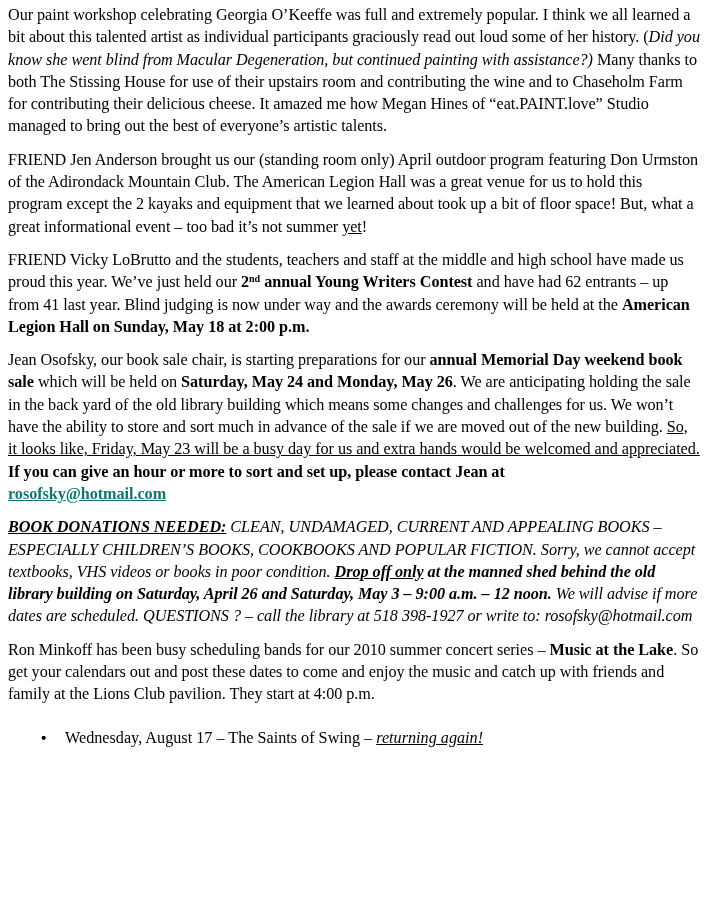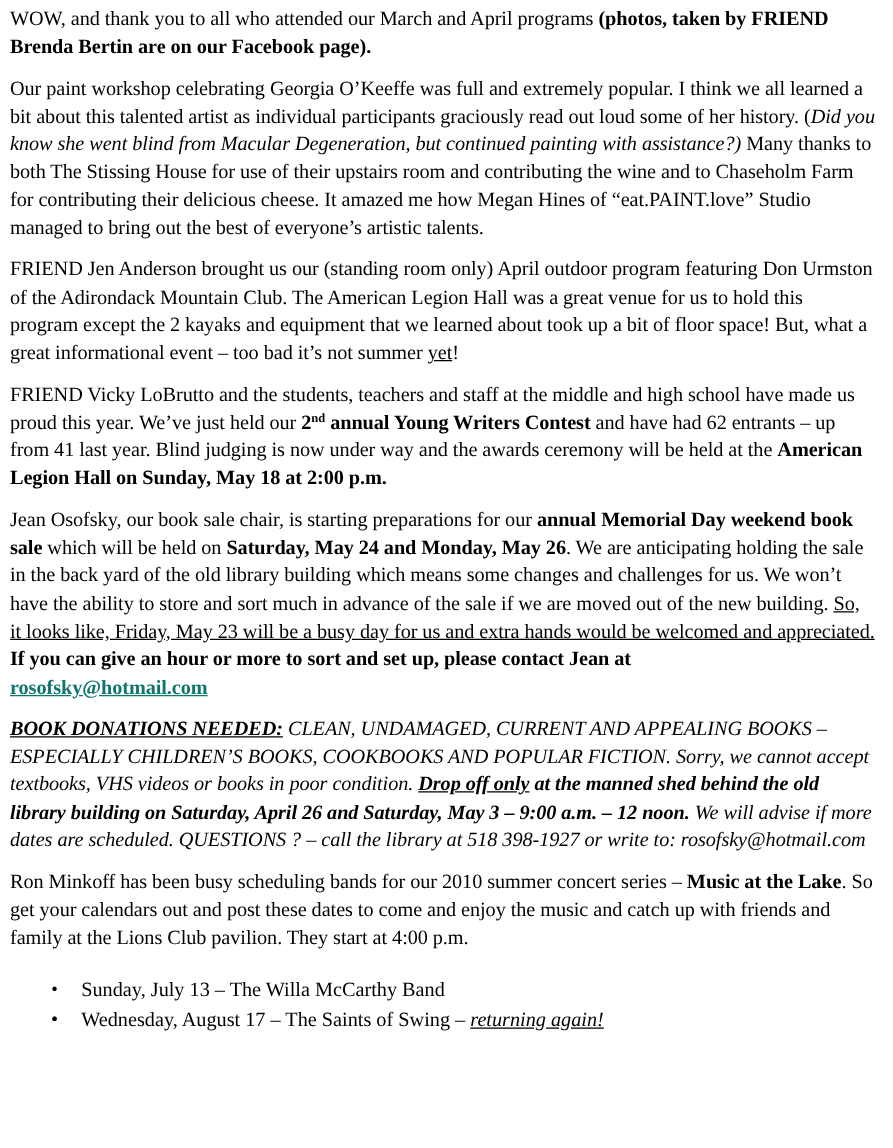--- a/index.html
+++ b/index.html
@@ -66,35 +66,34 @@
   .para-italic {
     font-style: italic;
   }
   .spacer-sm { height: 9px; }
 </style>
 </head>
 <body>
 
 <div class="page">
 
-  <p class="para"><span>WOW, and thank you to all who attended our March and April programs </span><b>(photos, taken by FRIEND Brenda Bertin are on our Facebook page).</b></p>
 
   <p class="para"><span>Our paint workshop celebrating Georgia O’Keeffe was full and extremely popular.  I think we all learned a bit about this talented artist as individual participants graciously read out loud some of her history.  (</span><i>Did you know she went blind from Macular Degeneration, but continued painting with assistance?)</i><span> Many thanks to both The Stissing House for use of their upstairs room and contributing the wine  and to Chaseholm Farm for contributing their delicious cheese.  It amazed me how Megan Hines of “eat.PAINT.love” Studio managed to bring out the best of everyone’s artistic talents.</span></p>
 
   <p class="para"><span>FRIEND Jen Anderson brought us our (standing room only) April outdoor program featuring Don Urmston of the Adirondack Mountain Club.  The American Legion Hall was a great venue for us to hold this program except the 2 kayaks and equipment that we learned about took up a bit of floor space!  But, what a great informational event – too bad it’s not summer </span><u>yet</u><span>!</span></p>
 
   <p class="para"><span>FRIEND Vicky LoBrutto and the students, teachers and staff at the middle and high school have made us proud this year.  We’ve just held our </span><b><span>2</span><sup>nd</sup></b><b> annual Young Writers Contest</b><span> and have had 62 entrants – up from 41 last year.  Blind judging is now under way and the awards ceremony will be held at the </span><b>American Legion Hall on Sunday, May 18 at 2:00 p.m.</b></p>
 
   <p class="para"><span>Jean Osofsky, our book sale chair, is starting preparations for our </span><b>annual Memorial Day weekend book sale</b><span> which will be held on </span><b>Saturday, May 24 and Monday, May 26</b><span>.  We are anticipating holding the sale in the back yard of the old library building which means some changes and challenges for us.  We won’t have the ability to store and sort much in advance of the sale if we are moved out of the new building.  </span><u>So, it looks like, Friday, May 23 will be a busy day for us and extra hands would be welcomed and appreciated.</u><span>  </span><b>If you can give an hour or more to sort and set up, please contact Jean at </b><br><a class="mail" href="#">rosofsky@hotmail.com</a></p>
 
   <p class="para para-italic"><span class="biu">BOOK DONATIONS NEEDED:</span><span>  CLEAN, UNDAMAGED, CURRENT AND APPEALING BOOKS – ESPECIALLY CHILDREN’S BOOKS, COOKBOOKS AND POPULAR FICTION.  Sorry, we cannot accept textbooks, VHS videos or books in poor condition.  </span><span class="biu">Drop off only</span><span class="bi"> at the manned shed behind the old library building on Saturday, April 26 and Saturday, May 3 – 9:00 a.m. – 12 noon.</span><span>  We will advise if more dates are scheduled.  QUESTIONS ? – call the library at 518 398-1927 or write to:  rosofsky@hotmail.com</span></p>
 
   <p class="para"><span>Ron Minkoff has been busy scheduling bands for our 2010 summer concert series – </span><b>Music at the Lake</b><span>.  So get your calendars out and post these dates to come and enjoy the music and catch up with friends and family at the Lions Club pavilion.  They start at 4:00 p.m.</span></p>
 
   <div class="spacer-sm"></div>
 
   <ul class="blocklist">
-    <li><span class="bullet">•</span><span>Sunday, July 13 – The Willa McCarthy Band</span><span class="iu"></span></li>
+    <li><span class="bullet">•</span><span class="iu"></span></li>
     <li><span class="bullet">•</span><span class="iu"></span></li>
     <li><span class="bullet">•</span><span>Wednesday, August 17 – The Saints of Swing – </span><span class="iu">returning again!</span></li>
   </ul>
 
 </div>
 
 </body></html>

